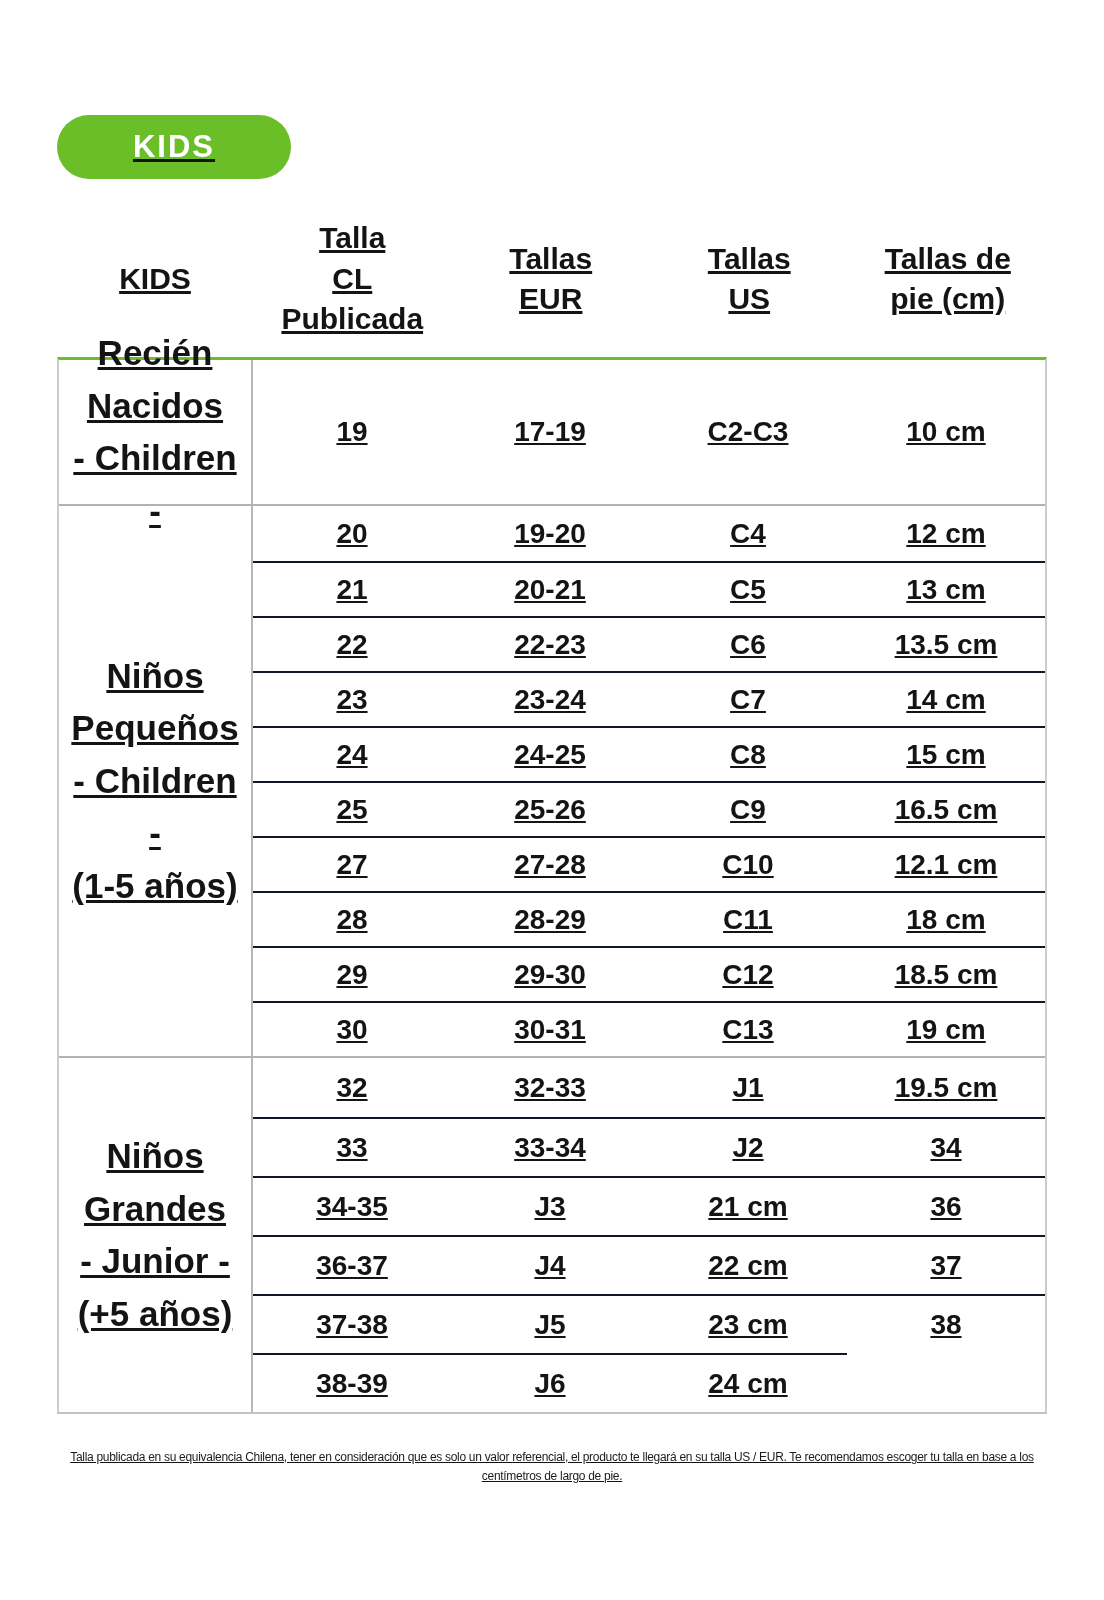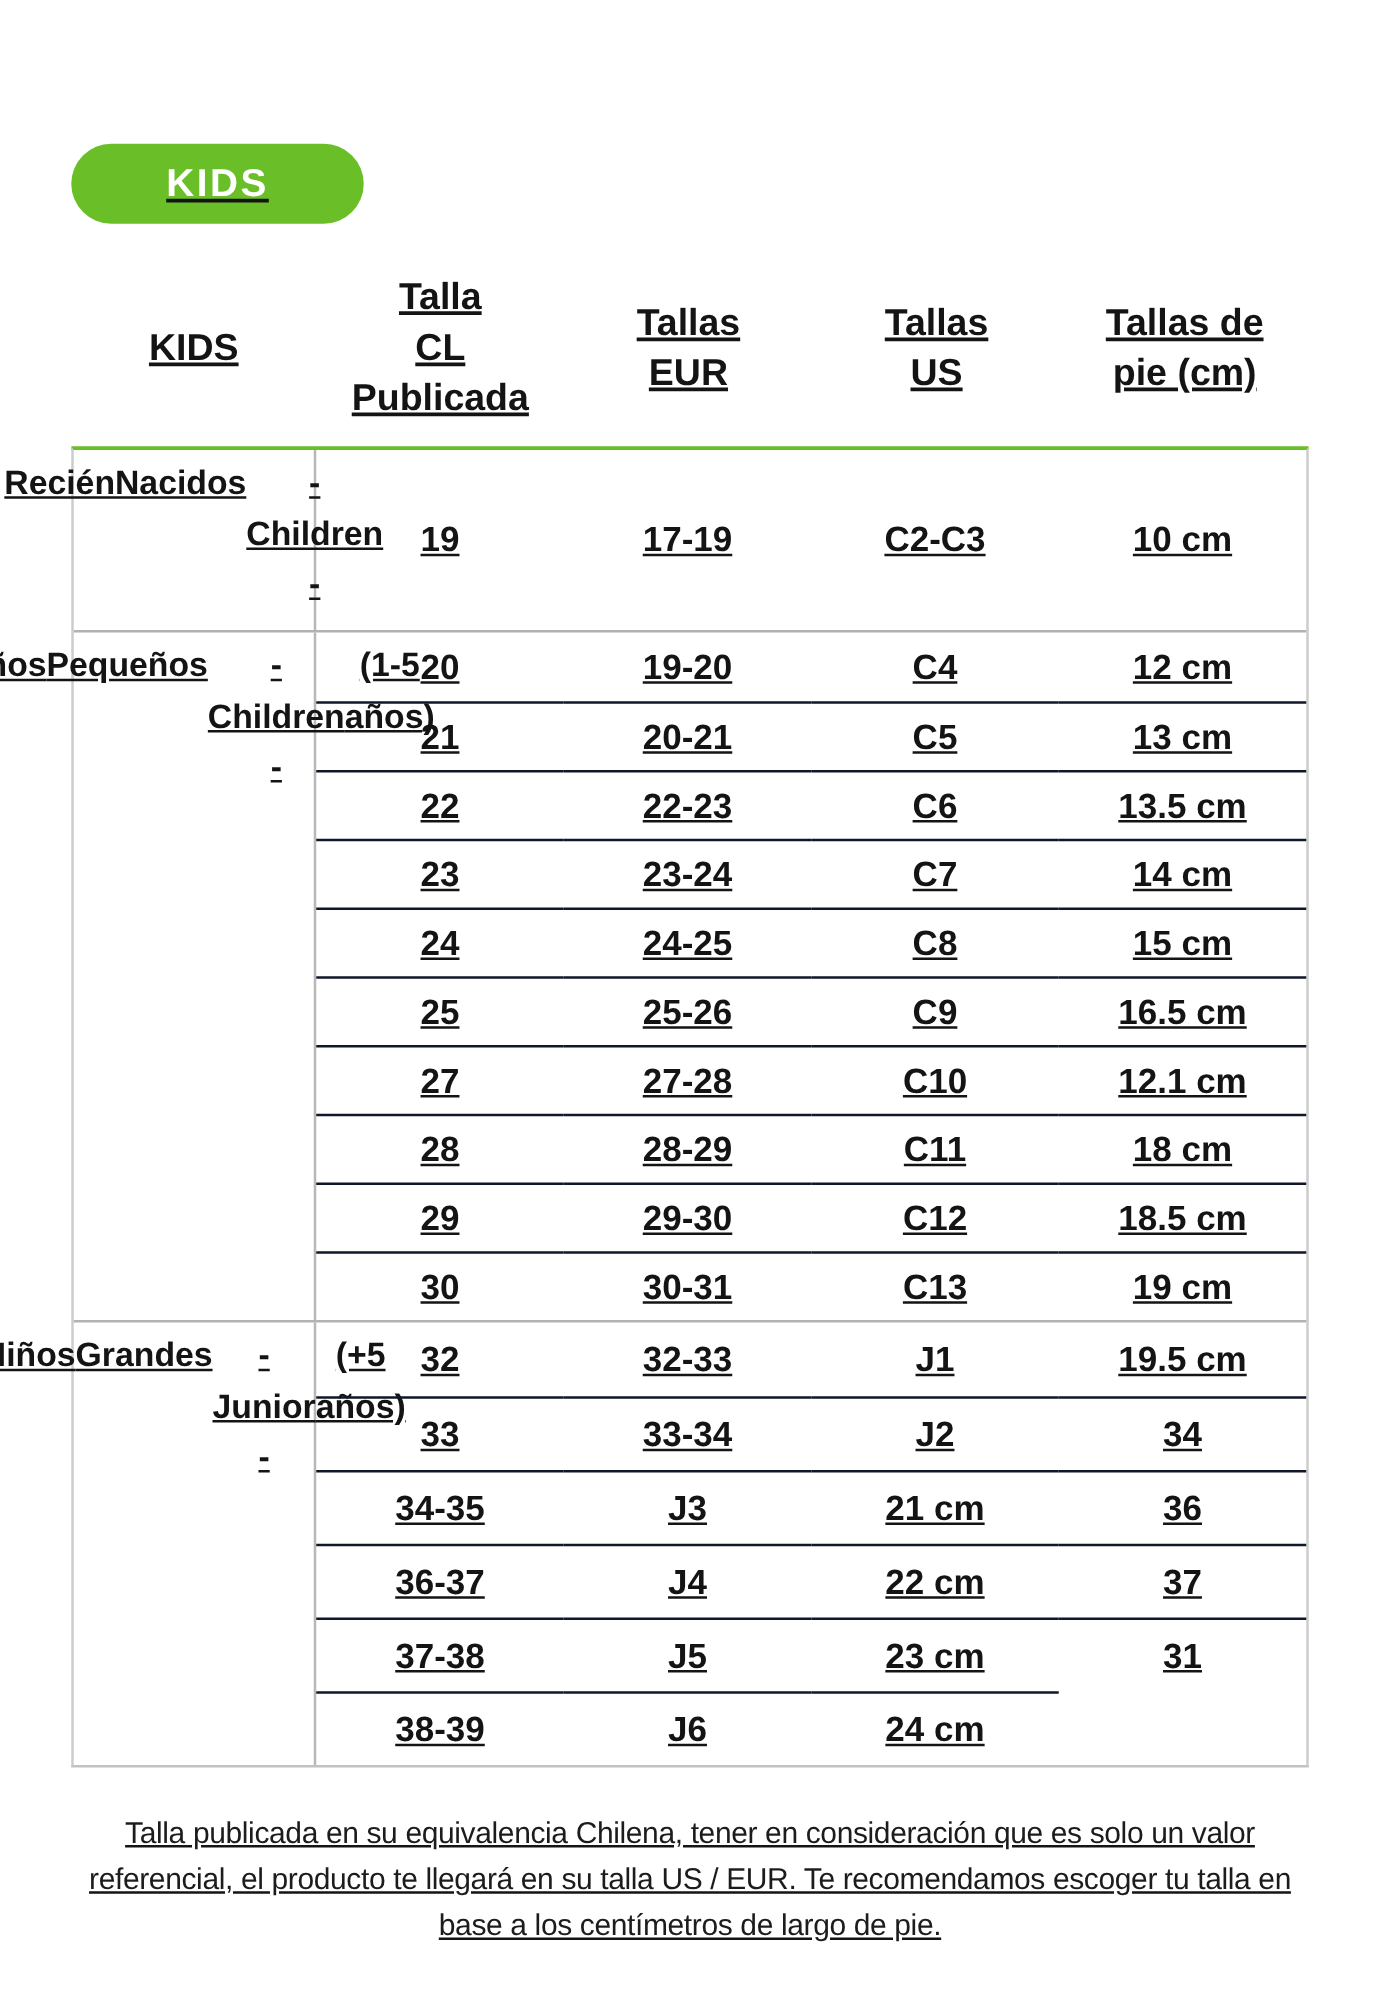--- a/index.html
+++ b/index.html
@@ -61,26 +61,26 @@
   }
   .group + .group { border-top: 2px solid #b2b2b2; }
   .g1 { grid-auto-rows: 144px; }
   .g2 { grid-auto-rows: 55px; }
   .g3 { grid-auto-rows: 59px; }
 
   .glabel {
     grid-column: 1;
     border-right: 2px solid #b8b8b8;
     display: flex;
-    flex-direction: row;
+    flex-direction: column;
     justify-content: center;
-    align-items: flex-start;
+    align-items: center;
     text-align: center;
     font-weight: bold;
-    font-size: 27px;
+    font-size: 35px;
     line-height: 1.5;
     padding: 6px;
   }
   .g1 .glabel { grid-row: 1 / span 1; }
   .g2 .glabel { grid-row: 1 / span 10; }
   .g3 .glabel { grid-row: 1 / span 6; }
 
   .cell {
     display: flex;
     align-items: center;
@@ -89,21 +89,21 @@
     font-size: 28px;
   }
   
   .group .cell:nth-child(n+6) { border-top: 2px solid #0f172a; }
 
   
   .footnote {
     margin: 34px auto 0 auto;
     max-width: 1000px;
     text-align: center;
-    font-size: 24px;
+    font-size: 12px;
     line-height: 1.55;
     letter-spacing: -0.3px;
     color: #1c1c1c;
   }
 </style>
 </head>
 <body>
 
 <div class="page">
 
@@ -232,21 +232,21 @@
         <div class="cell">36</div>
         <div class="cell">36-37</div>
         <div class="cell">J4</div>
         <div class="cell">22 cm</div>
 
         <div class="cell">37</div>
         <div class="cell">37-38</div>
         <div class="cell">J5</div>
         <div class="cell">23 cm</div>
 
-        <div class="cell">31</div>
+        <div class="cell">38</div>
         <div class="cell">38-39</div>
         <div class="cell">J6</div>
         <div class="cell">24 cm</div>
       </div>
 
     </div>
   </div>
 
   <p class="footnote">Talla publicada en su equivalencia Chilena, tener en consideración que es solo un valor referencial, el producto te llegará en su talla US / EUR. Te recomendamos escoger tu talla en base a los centímetros de largo de pie.</p>
 

